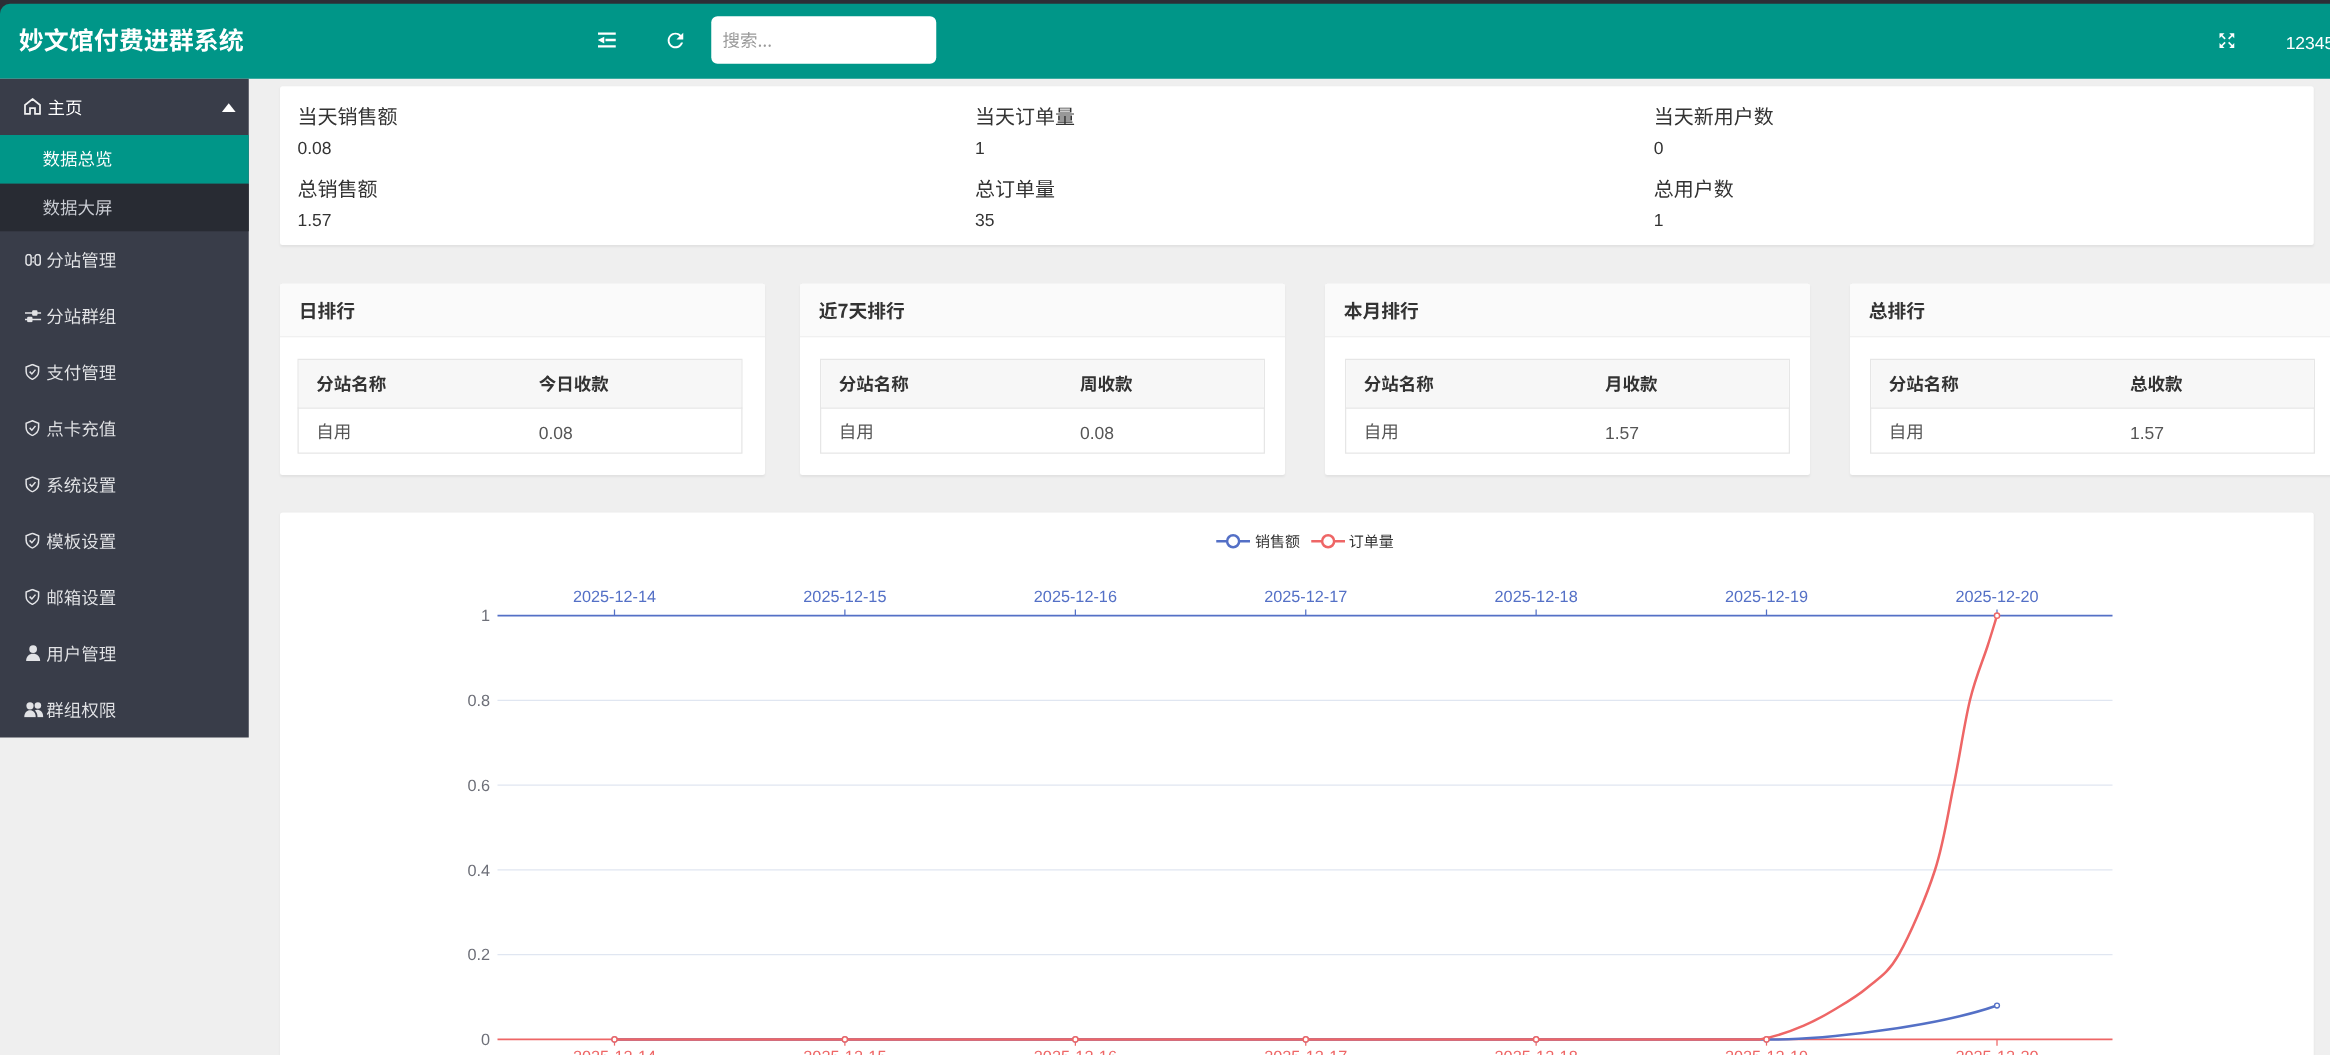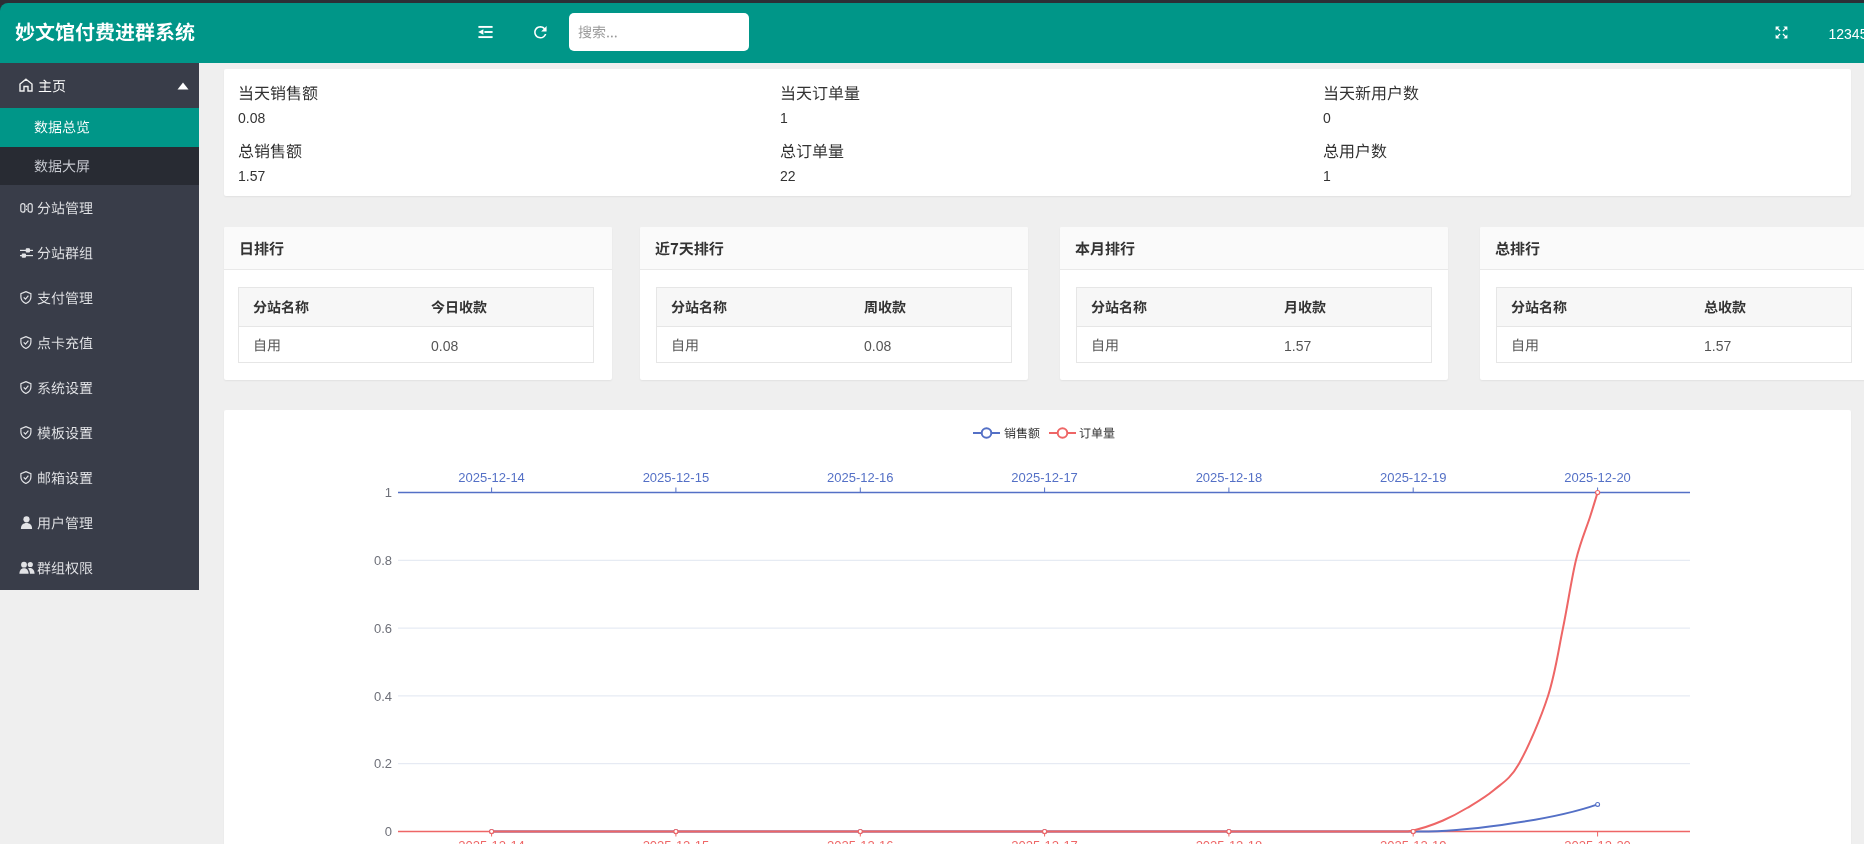--- a/index.html
+++ b/index.html
@@ -195,21 +195,21 @@
     <use href="#s_dtxyhs"></use>
   </svg>
 <div class="lat" style="left:1323px;top:110px;font-size:14px">0</div>
 <svg style="position:absolute;left:238.0px;top:142.6px;" width="64.0" height="16" viewBox="0 -880 4000 1000" fill="#333">
     <use href="#s_zxse"></use>
   </svg>
 <div class="lat" style="left:238px;top:168px;font-size:14px">1.57</div>
 <svg style="position:absolute;left:780.0px;top:142.6px;" width="64.0" height="16" viewBox="0 -880 4000 1000" fill="#333">
     <use href="#s_zddl"></use>
   </svg>
-<div class="lat" style="left:780px;top:168px;font-size:14px">22</div>
+<div class="lat" style="left:780px;top:168px;font-size:14px">35</div>
 <svg style="position:absolute;left:1323.0px;top:142.6px;" width="64.0" height="16" viewBox="0 -880 4000 1000" fill="#333">
     <use href="#s_zyhs"></use>
   </svg>
 <div class="lat" style="left:1323px;top:168px;font-size:14px">1</div>
 <div class="card" style="left:224px;top:227px;width:388px;height:153px"></div>
 <div class="abs" style="left:224px;top:227px;width:388px;height:43px;background:#fafafa;border-bottom:1px solid #e9e9e9;border-radius:2px 2px 0 0"></div>
 <svg style="position:absolute;left:239.0px;top:241.0px;" width="45.0" height="15" viewBox="0 -880 3000 1000" fill="#333">
     <use href="#h_rph"></use>
   </svg>
 <div class="abs" style="left:238px;top:287px;width:356px;height:76px;border:1px solid #e6e6e6"></div>

